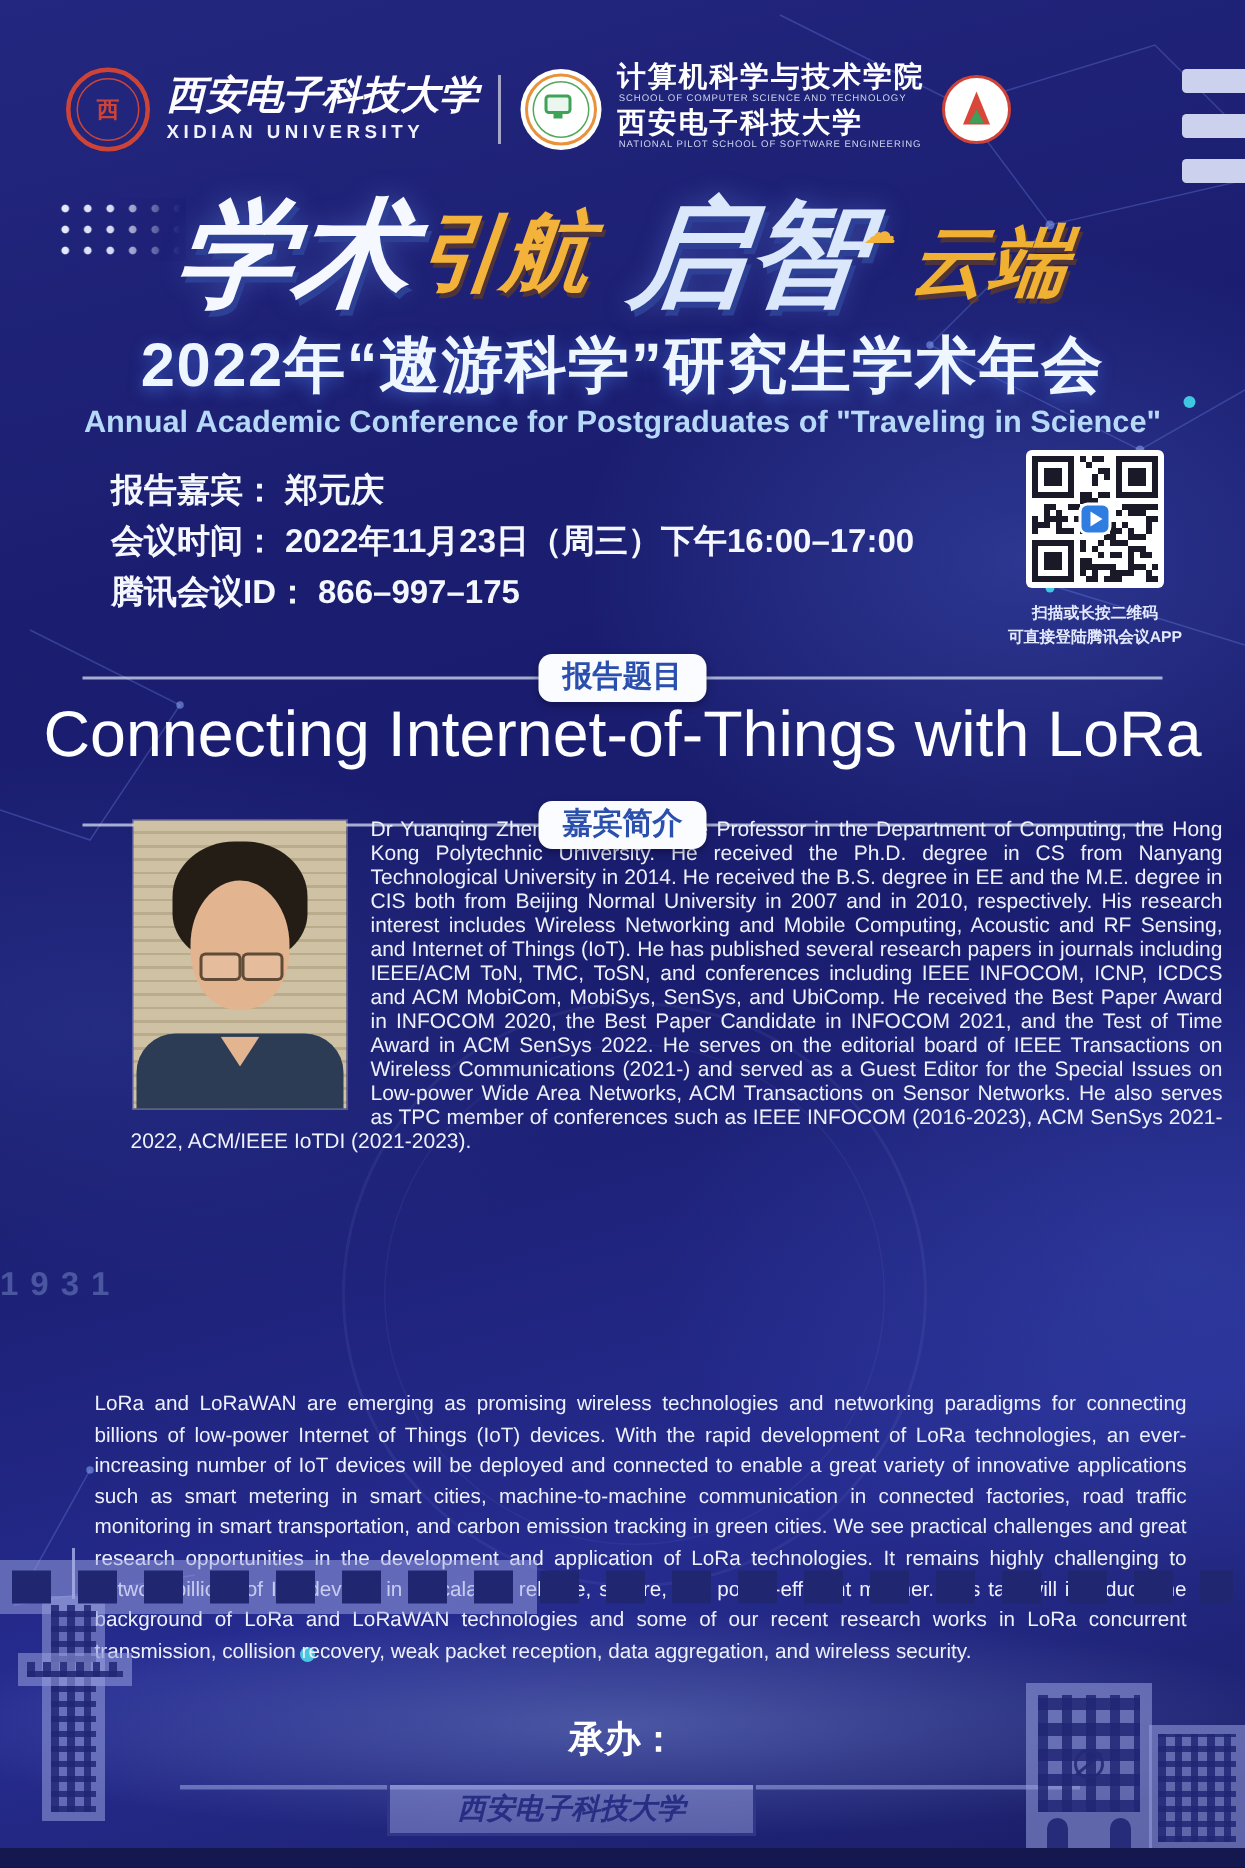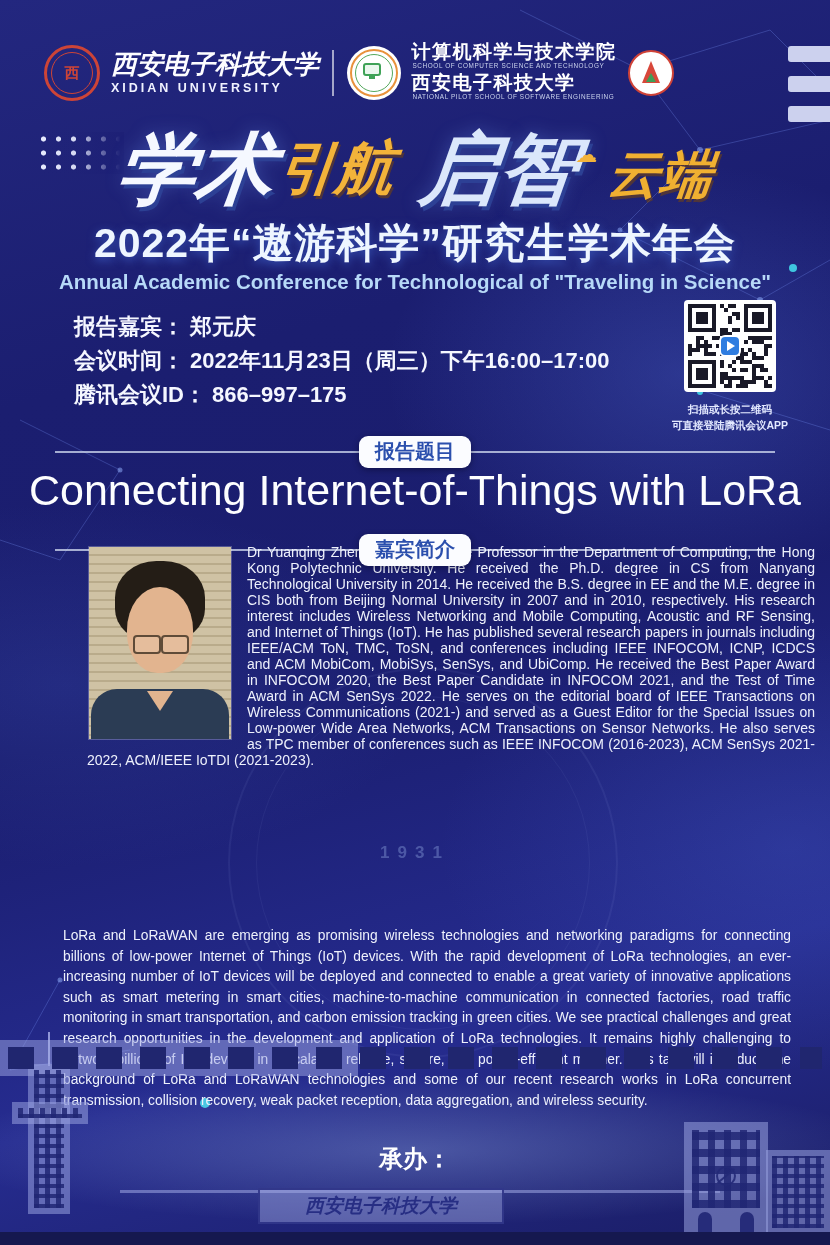--- a/index.html
+++ b/index.html
@@ -20,22 +20,22 @@
     background-size:15px 14px;}
   .dots-fade{position:absolute;inset:0;background:linear-gradient(90deg,rgba(29,32,118,0) 0%,rgba(29,32,118,.1) 45%,#1d2076 96%);}
   .side-bars{right:0;top:46px;}
   .side-bar{width:42px;height:16px;background:#ccd1ee;border-radius:3px 0 0 3px;margin-bottom:14px;}
   .glow-arc{left:-60px;top:1075px;width:950px;height:150px;border-radius:50%;
     background:radial-gradient(closest-side,rgba(180,210,255,.28),rgba(180,210,255,0));}
   .watermark-ring{left:228px;top:668px;width:386px;height:386px;border-radius:50%;
     border:2px solid rgba(185,200,255,.07);}
   .watermark-ring::after{content:"";position:absolute;inset:26px;border-radius:50%;
     border:1.5px solid rgba(185,200,255,.06);}
-  .watermark-year{left:0;right:0;top:843px;text-align:center;
-    color:rgba(180,210,255,.30);font-size:17px;letter-spacing:8px;font-weight:bold;}
+  .watermark-year{left:0;right:0;top:843px;
+    color:rgba(180,210,255,.30);font-size:22px;letter-spacing:8px;font-weight:bold;}
   
   .header{left:44px;top:42px;display:flex;align-items:center;gap:11px;}
   .seal{width:56px;height:56px;border-radius:50%;border:3px solid #cd4437;position:relative;box-sizing:border-box;}
   .seal::before{content:"";position:absolute;inset:4px;border-radius:50%;border:1.5px solid #cd4437;}
   .seal-core{position:absolute;inset:0;display:flex;align-items:center;justify-content:center;
     color:#cd4437;font-family:"DejaVu Serif",serif;font-size:15px;font-weight:bold;}
   .uni-name{display:flex;flex-direction:column;line-height:1.05;}
   .uni-script{font-family:"DejaVu Serif",serif;font-style:italic;font-weight:bold;font-size:26px;color:#fdfdff;}
   .uni-en{font-size:12.5px;font-weight:bold;letter-spacing:3px;color:#f0f2ff;margin-top:4px;}
   .vline{width:1.5px;height:46px;background:rgba(255,255,255,.6);margin:0 2px;}
@@ -195,21 +195,21 @@
 
   <div class="abs hero">
     <span class="t-big">学术</span>
     <span class="t-gold">引航</span>
     <span style="width:18px;"></span>
     <span class="t-big2">启智</span>
     <span class="cloud-icon">☁</span>
     <span class="t-gold2">云端</span>
   </div>
   <div class="abs sub-cn">2022年“遨游科学”研究生学术年会</div>
-  <div class="abs sub-en">Annual Academic Conference for Technological of "Traveling in Science"</div>
+  <div class="abs sub-en">Annual Academic Conference for Postgraduates of "Traveling in Science"</div>
 
   <div class="abs info">
     <div>
       <span class="lbl">报告嘉宾：</span><span>郑元庆</span>
     </div>
     <div>
       <span class="lbl">会议时间：</span><span>2022年11月23日（周三）下午16:00–17:00</span>
     </div>
     <div>
       <span class="lbl">腾讯会议ID：</span><span>866–997–175</span>

